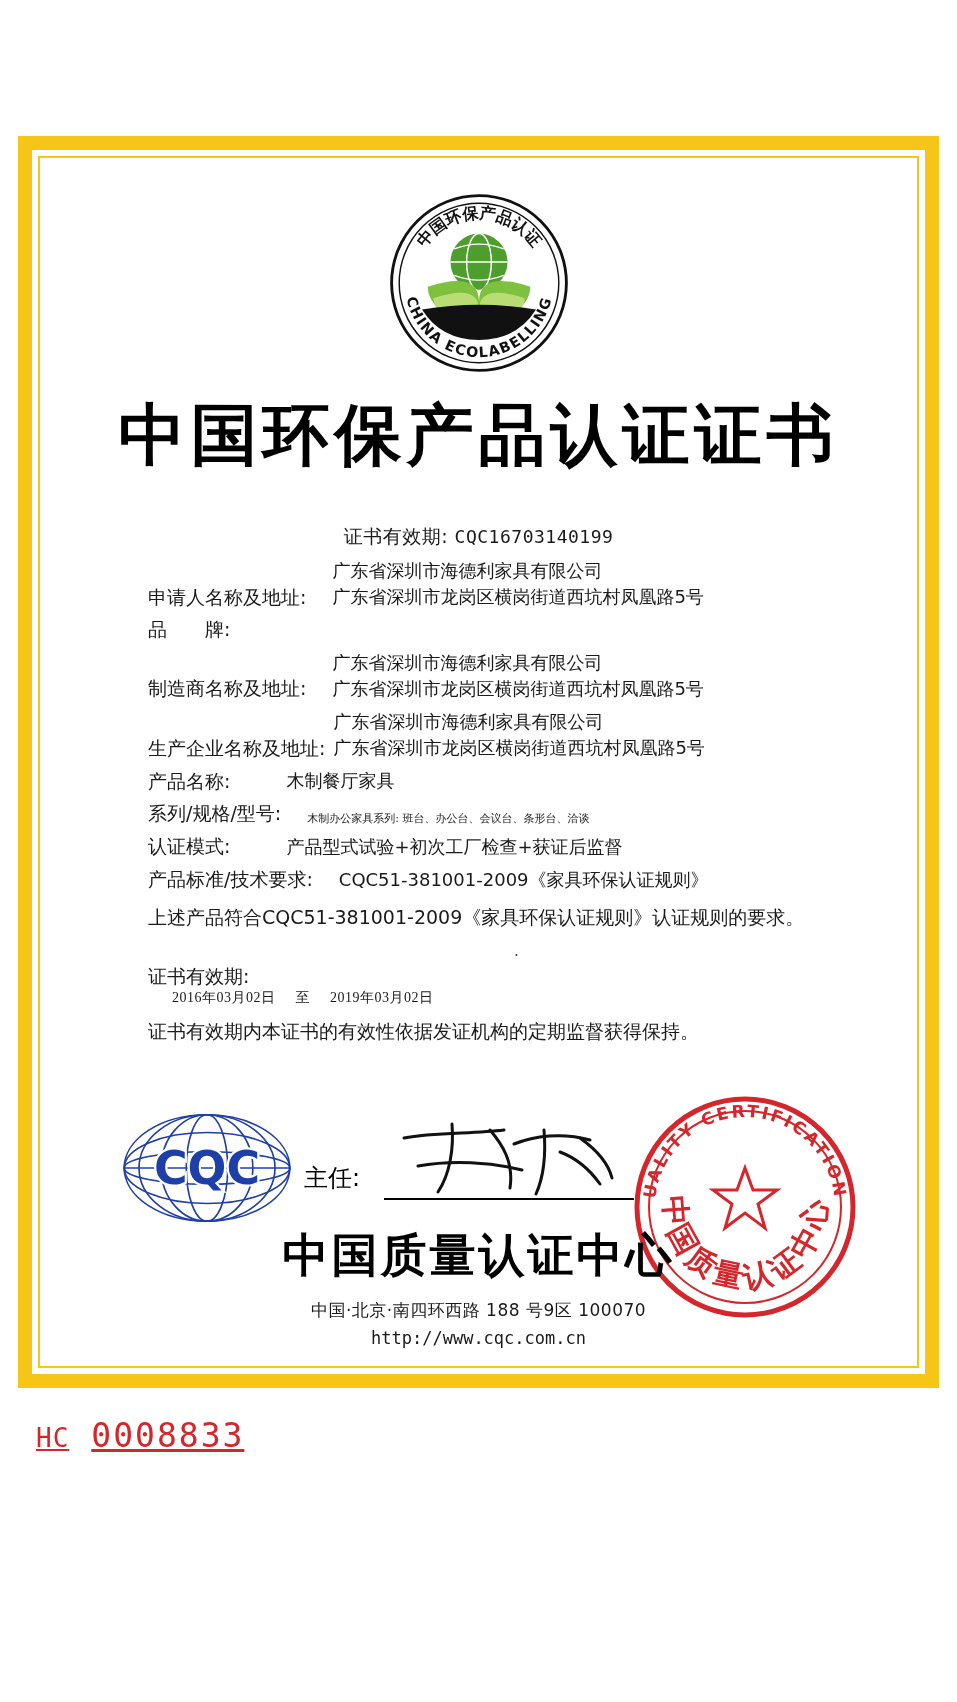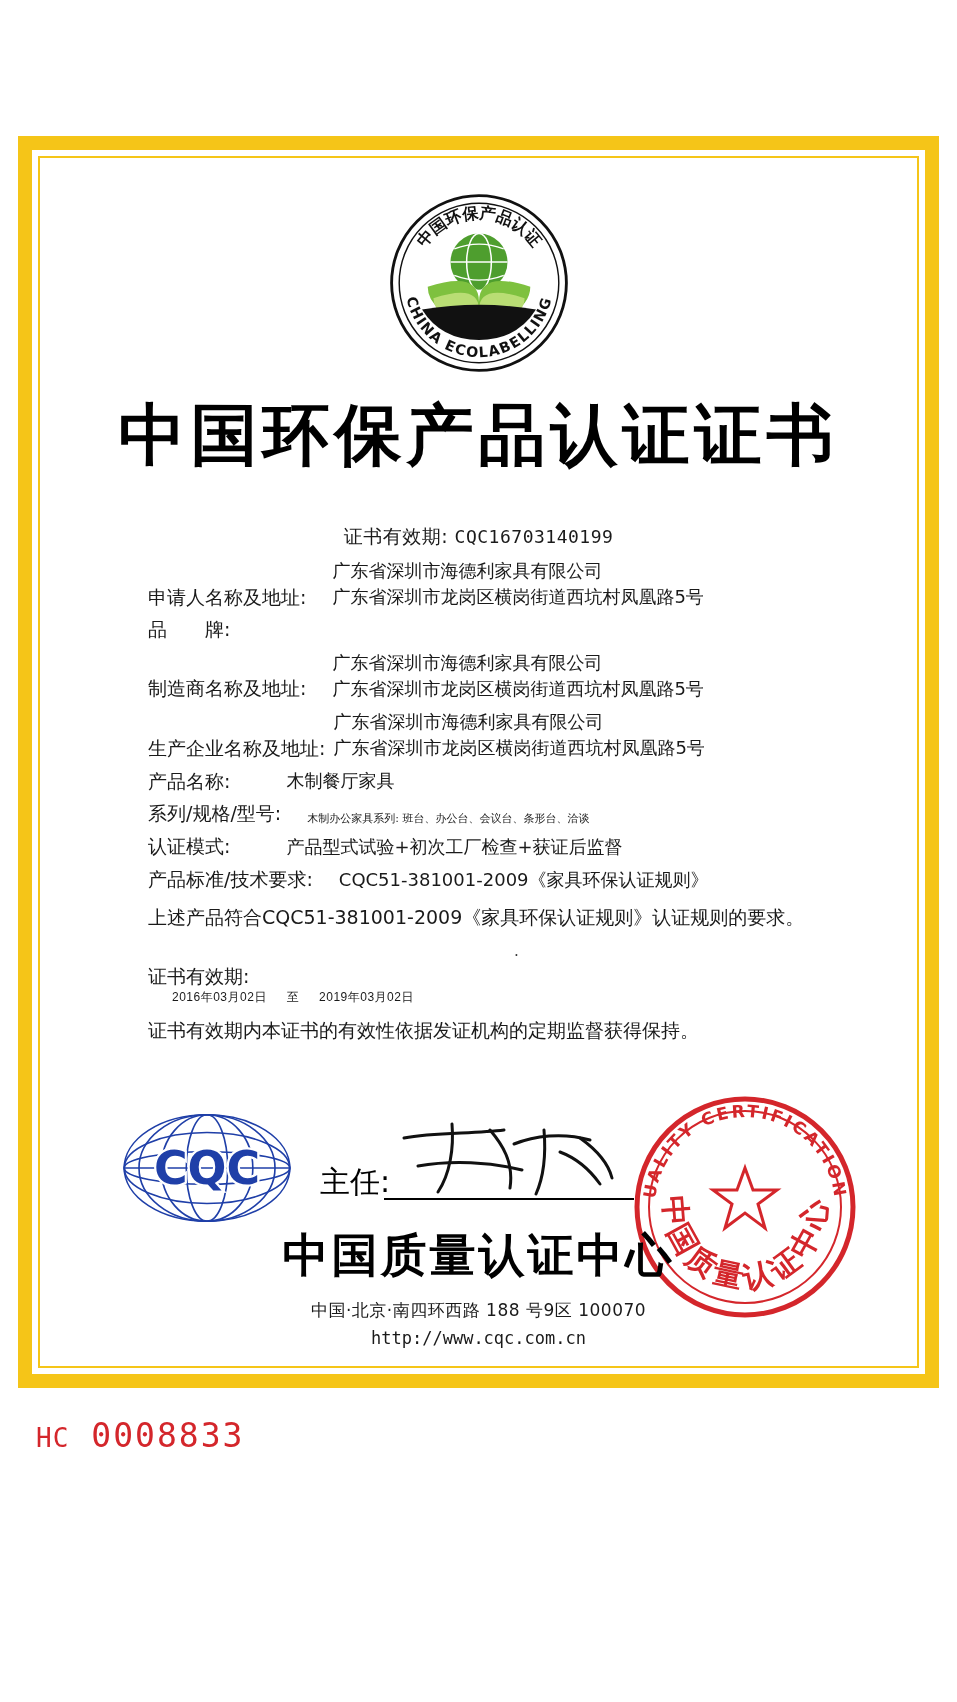--- a/index.html
+++ b/index.html
@@ -128,22 +128,22 @@
     margin: 2px 0 4px 0;
     color: #333;
   }
   .validity {
     display: flex;
     align-items: flex-start;
     margin-top: 4px;
     flex-direction: column;
   }
   .validity .dates {
-    font-family: Liberation Sans, sans-serif;
-    font-size: 12px;
+    font-family: Liberation Serif, serif;
+    font-size: 14px;
     padding-left: 24px;
     letter-spacing: 0.5px;
   }
   .validity .sep { padding: 0 16px; }
   .note {
     font-family: "DejaVu Sans", sans-serif;
     font-size: 19px;
     margin-top: 12px;
   }
 
@@ -157,24 +157,24 @@
   }
   .cqc-logo {
     position: absolute;
     left: 90px;
     top: 8px;
     width: 170px;
     height: 120px;
   }
   .director-label {
     position: absolute;
-    left: 288px;
+    left: 272px;
     top: 62px;
     font-family: "DejaVu Sans", sans-serif;
-    font-size: 30px;
+    font-size: 24px;
     color: #000;
   }
   .sign-line {
     position: absolute;
     left: 352px;
     top: 98px;
     width: 250px;
     border-bottom: 2px solid #000;
   }
   .signature {
@@ -221,20 +221,21 @@
 
   
   .serial {
     position: absolute;
     left: 36px;
     top: 1416px;
     color: #d4262b;
     font-family: "DejaVu Sans Mono", monospace;
     display: flex;
     align-items: baseline;
+    text-decoration: underline;
   }
   .serial .prefix {
     font-size: 26px;
     letter-spacing: 1px;
   }
   .serial .digits {
     font-size: 33px;
     letter-spacing: 2px;
     padding-left: 22px;
   }

